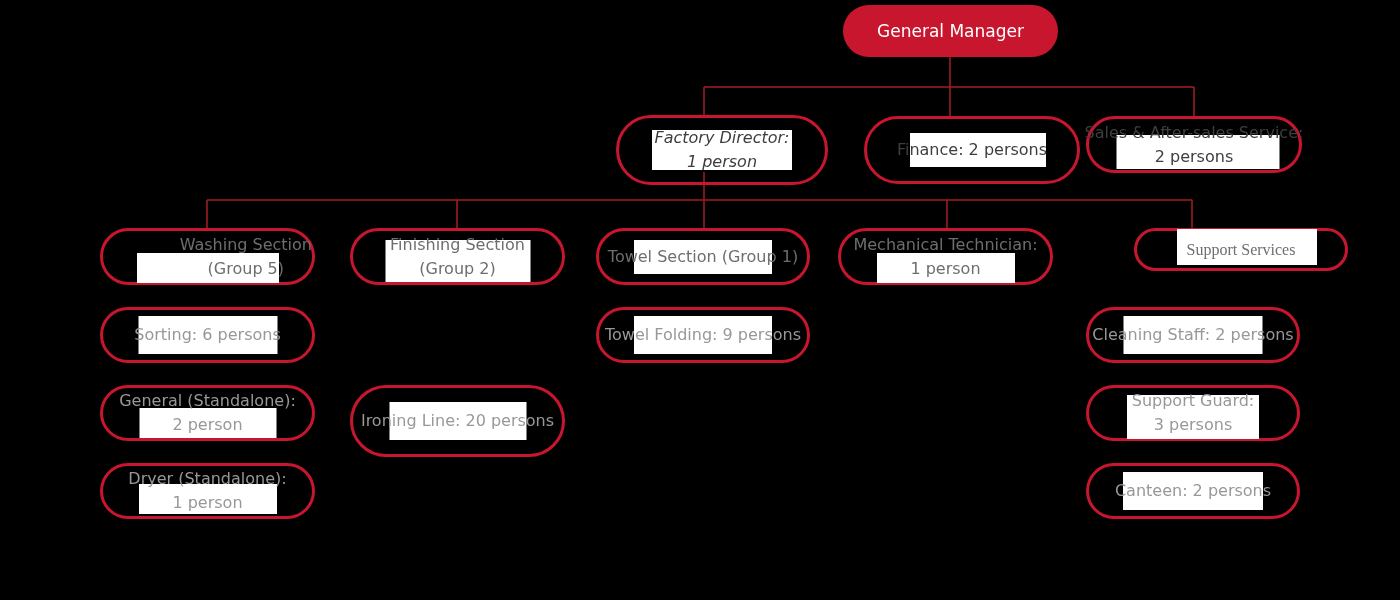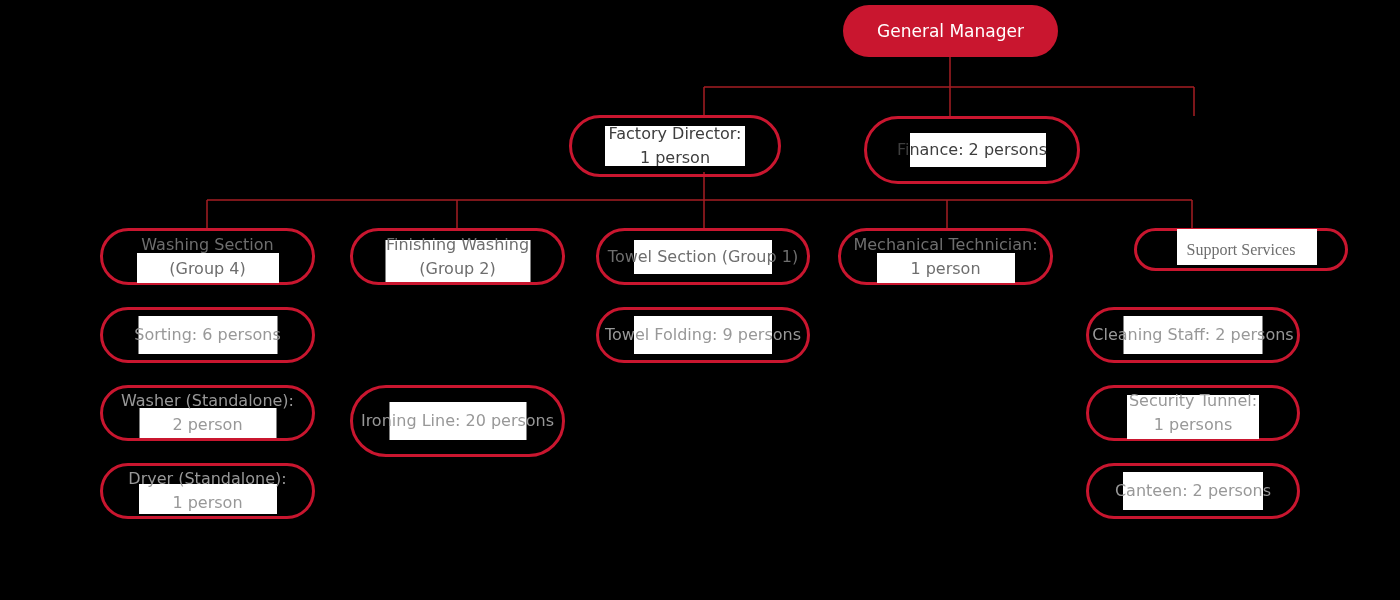--- a/index.html
+++ b/index.html
@@ -37,44 +37,51 @@
       <line x1="457" y1="200" x2="457" y2="228" stroke="#a61e23" stroke-width="1.5"></line>
       <line x1="947" y1="200" x2="947" y2="228" stroke="#a61e23" stroke-width="1.5"></line>
       <line x1="1192" y1="200" x2="1192" y2="228" stroke="#a61e23" stroke-width="1.5"></line>
     </svg>
 <div class="node filled l1" style="left: 843px; top: 5px; width: 215px; height: 52px;">
 
     <div class="lines">
         <div>General Manager</div>
       </div>
   </div>
-    <div class="node outlined l2" style="left: 569px; top: 115px; width: 212px; height: 62px;">
+    <div class="node outlined l2" style="left: 616px; top: 115px; width: 212px; height: 70px; font-style: italic;">
     <div class="wb" style="width: 140px; height: 40px; transform: translate(calc(-50% + 0px), calc(-50% + 0px));"></div>
     <div class="lines">
         <div>Factory Director:</div>
         <div>1 person</div>
       </div>
   </div>
     <div class="node outlined l2" style="left: 864px; top: 116px; width: 216px; height: 68px;">
     <div class="wb" style="width: 136px; height: 34px; transform: translate(calc(-50% + 6px), calc(-50% + 0px));"></div>
     <div class="lines">
         <div>Finance: 2 persons</div>
       </div>
   </div>
-    <div class="node outlined l3" style="left: 100px; top: 228px; width: 215px; height: 57px;">
+    <div class="node outlined l2" style="left: 1086px; top: 116px; width: 216px; height: 57px;">
+    <div class="wb" style="width: 163px; height: 34px; transform: translate(calc(-50% + 4px), calc(-50% + 7px));"></div>
+    <div class="lines">
+        <div>Sales &amp; After-sales Service:</div>
+        <div>2 persons</div>
+      </div>
+  </div>
+    <div class="node outlined l3" style="left: 100px; top: 228px; width: 215px; height: 57px; justify-content: flex-end;">
     <div class="wb" style="width: 142px; height: 30px; transform: translate(calc(-50% + 0px), calc(-50% + 11px));"></div>
     <div class="lines">
         <div>Washing Section</div>
-        <div>(Group 4)</div>
+        <div>(Group 5)</div>
       </div>
   </div>
     <div class="node outlined l3" style="left: 350px; top: 228px; width: 215px; height: 57px;">
     <div class="wb" style="width: 145px; height: 42px; transform: translate(calc(-50% + 0px), calc(-50% + 4px));"></div>
     <div class="lines">
-        <div>Finishing Washing</div>
+        <div>Finishing Section</div>
         <div>(Group 2)</div>
       </div>
   </div>
     <div class="node outlined l3" style="left: 596px; top: 228px; width: 214px; height: 57px;">
     <div class="wb" style="width: 138px; height: 34px; transform: translate(calc(-50% + 0px), calc(-50% + 0px));"></div>
     <div class="lines">
         <div>Towel Section (Group 1)</div>
       </div>
   </div>
     <div class="node outlined l3" style="left: 838px; top: 228px; width: 215px; height: 57px;">
@@ -92,21 +99,21 @@
   </div>
     <div class="node outlined l4" style="left: 100px; top: 307px; width: 215px; height: 56px;">
     <div class="wb" style="width: 139px; height: 38px; transform: translate(calc(-50% + 0px), calc(-50% + 0px));"></div>
     <div class="lines">
         <div>Sorting: 6 persons</div>
       </div>
   </div>
     <div class="node outlined l4" style="left: 100px; top: 385px; width: 215px; height: 56px;">
     <div class="wb" style="width: 137px; height: 30px; transform: translate(calc(-50% + 0px), calc(-50% + 10px));"></div>
     <div class="lines">
-        <div>Washer (Standalone):</div>
+        <div>General (Standalone):</div>
         <div>2 person</div>
       </div>
   </div>
     <div class="node outlined l4" style="left: 100px; top: 463px; width: 215px; height: 56px;">
     <div class="wb" style="width: 138px; height: 30px; transform: translate(calc(-50% + 0px), calc(-50% + 8px));"></div>
     <div class="lines">
         <div>Dryer (Standalone):</div>
         <div>1 person</div>
       </div>
   </div>
@@ -124,22 +131,22 @@
   </div>
     <div class="node outlined l4" style="left: 1086px; top: 307px; width: 214px; height: 56px;">
     <div class="wb" style="width: 139px; height: 38px; transform: translate(calc(-50% + 0px), calc(-50% + 0px));"></div>
     <div class="lines">
         <div>Cleaning Staff: 2 persons</div>
       </div>
   </div>
     <div class="node outlined l4" style="left: 1086px; top: 385px; width: 214px; height: 56px;">
     <div class="wb" style="width: 132px; height: 44px; transform: translate(calc(-50% + 0px), calc(-50% + 4px));"></div>
     <div class="lines">
-        <div>Security Tunnel:</div>
-        <div>1 persons</div>
+        <div>Support Guard:</div>
+        <div>3 persons</div>
       </div>
   </div>
     <div class="node outlined l4" style="left: 1086px; top: 463px; width: 214px; height: 56px;">
     <div class="wb" style="width: 140px; height: 38px; transform: translate(calc(-50% + 0px), calc(-50% + 0px));"></div>
     <div class="lines">
         <div>Canteen: 2 persons</div>
       </div>
   </div>
   </div>
 

